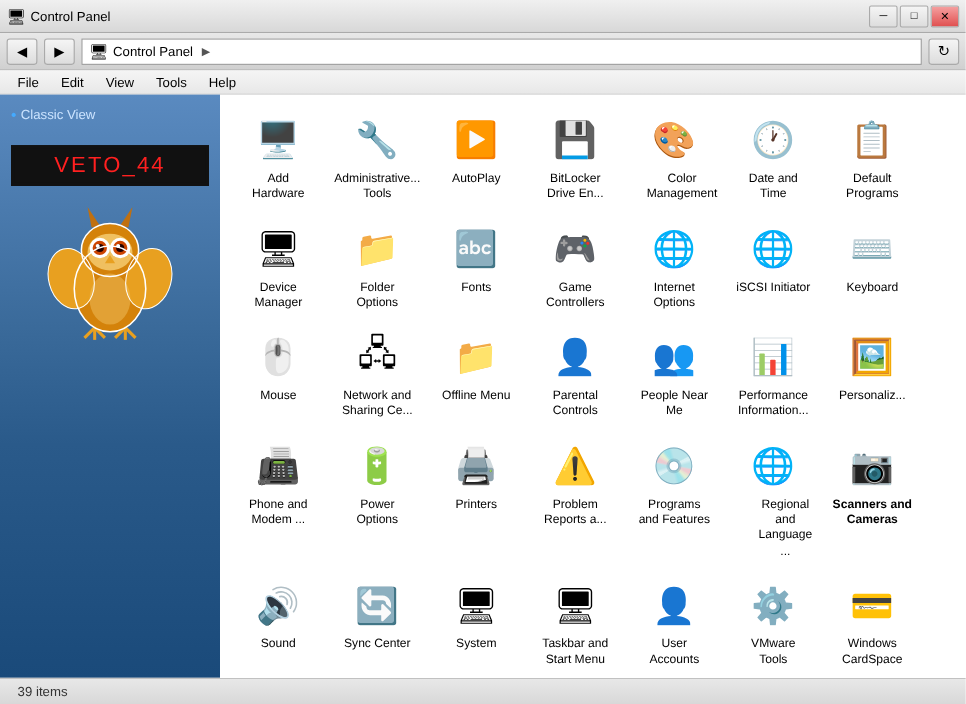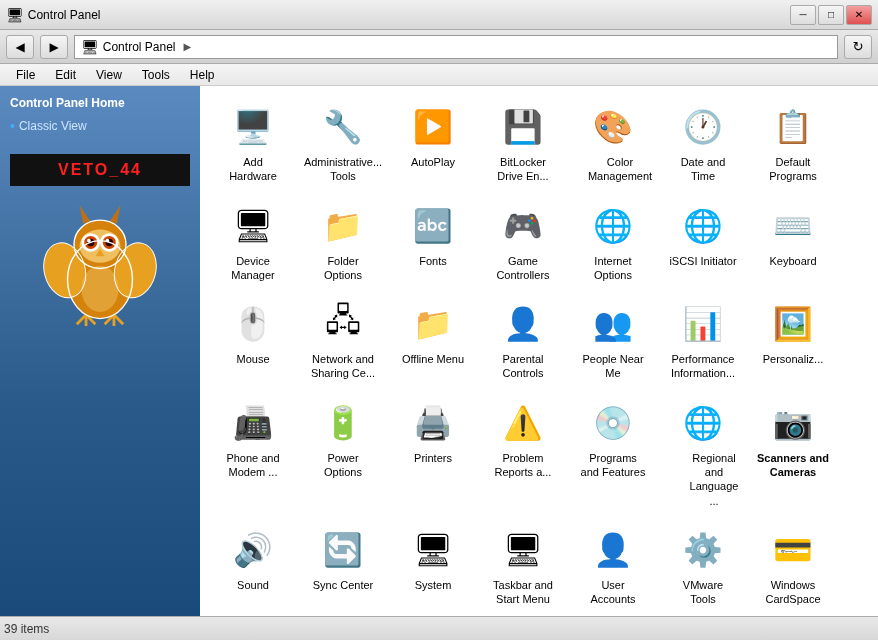--- a/index.html
+++ b/index.html
@@ -76,21 +76,21 @@
     .sidebar-link { font-size: 12px; color: #cce4ff; cursor: pointer; display: flex; align-items: center; gap: 4px; margin-bottom: 6px; }
     .sidebar-bullet { color: #4af; font-size: 14px; }
 
     .sidebar-logo {
       margin-top: 20px;
       border: 3px solid #111;
       background: #111;
       padding: 4px;
       text-align: center;
     }
-    .veto-text { color: #ff2020; font-size: 16px; font-weight: 700; font-family: Impact, sans-serif; letter-spacing: 2px; }
+    .veto-text { color: #ff2020; font-size: 20px; font-weight: 400; font-family: Impact, sans-serif; letter-spacing: 2px; }
 
     .owl-container { margin-top: 10px; display: flex; justify-content: center; }
     .owl-svg { width: 120px; height: 130px; }
 
     
     .content-area { flex: 1; background: #fff; overflow-y: auto; }
 
     
     .col-header {
       display: flex; align-items: center; padding: 4px 8px;
@@ -108,21 +108,21 @@
       width: 90px; display: flex; flex-direction: column; align-items: center;
       padding: 8px 4px; cursor: pointer; border: 1px solid transparent;
       text-align: center;
     }
     .icon-img { width: 48px; height: 48px; display: flex; align-items: center; justify-content: center; font-size: 32px; }
     .icon-label { font-size: 11px; color: #000; margin-top: 4px; line-height: 1.3; text-align: center; word-break: break-word; }
 
     
     .status-bar {
       height: 24px; background: linear-gradient(to bottom, #e8e8e8, #d8d8d8);
-      border-top: 1px solid #aaa; display: flex; align-items: center; padding: 0 4px;
+      border-top: 1px solid #aaa; display: flex; align-items: center; padding: 0 16px;
       font-size: 12px; color: #333;
     }
   </style>
 </head>
 <body>
 
 <div class="title-bar">
   <div class="title-bar-left">
     <span style="font-size:14px;">🖥</span>
     <span style="font-size:12px;">Control Panel</span>
@@ -149,21 +149,20 @@
   <span class="menu-item">File</span>
   <span class="menu-item">Edit</span>
   <span class="menu-item">View</span>
   <span class="menu-item">Tools</span>
   <span class="menu-item">Help</span>
 </div>
 
 <div class="main-area">
 
   <div class="sidebar">
-    <div class="sidebar-title">Control Panel Home</div>
     <div class="sidebar-link">
       <span class="sidebar-bullet">•</span>
       <span>Classic View</span>
     </div>
 
     <div class="sidebar-logo">
       <div class="veto-text">VETO_44</div>
     </div>
 
     <div class="owl-container">

